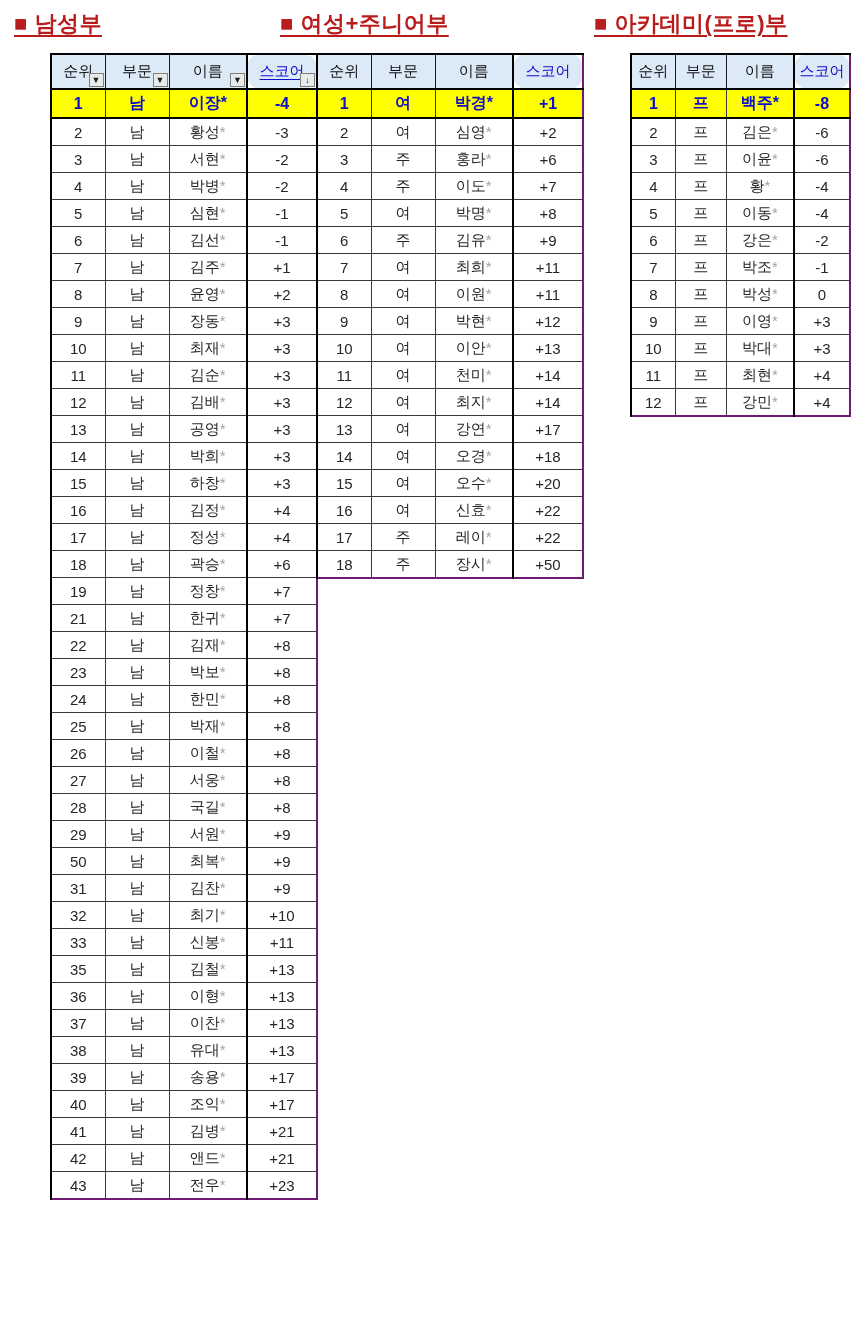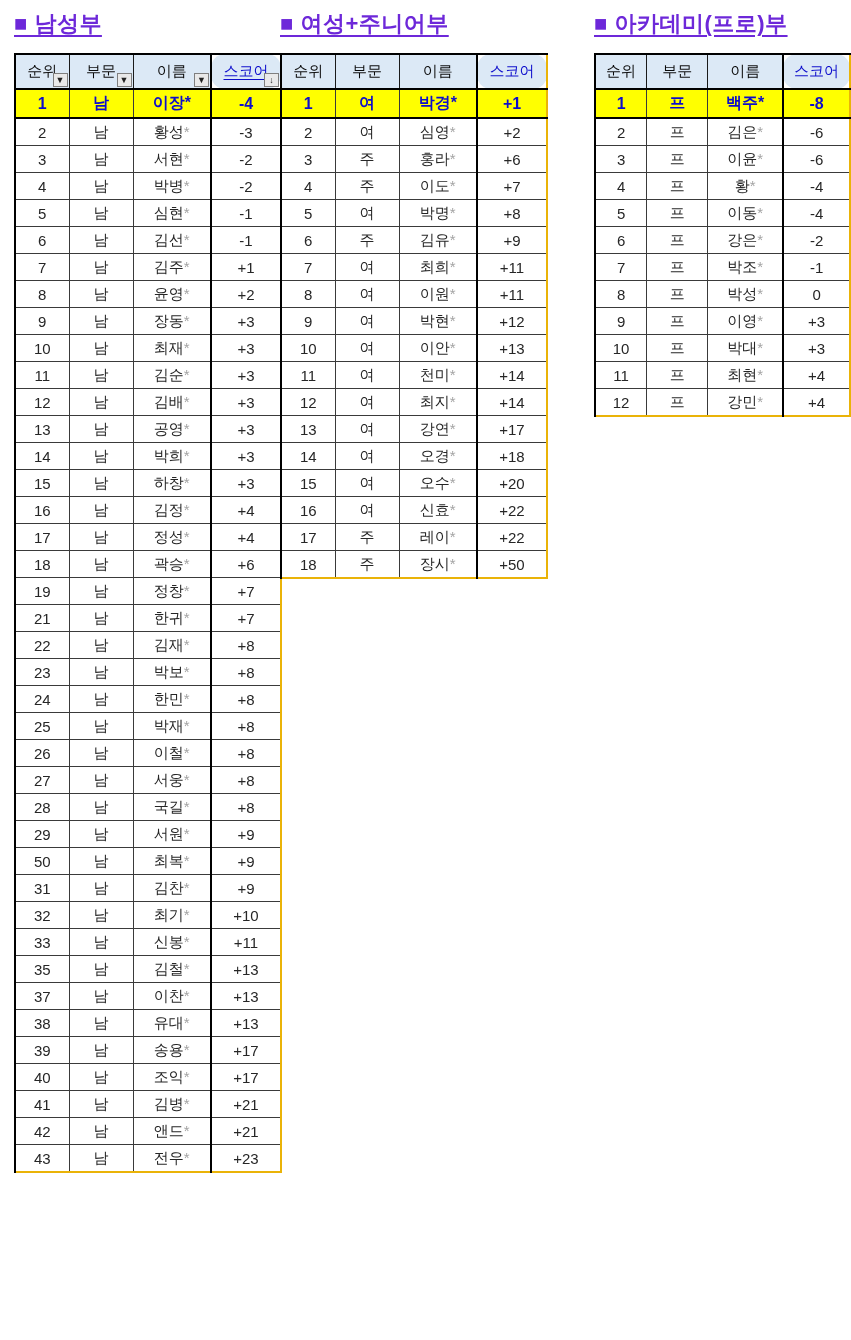--- a/index.html
+++ b/index.html
@@ -15,33 +15,34 @@
     overflow: hidden;
   }
   .table-section {
     position: absolute;
     top: 10px;
   }
   .section-title {
     display: inline-block;
     font-size: 22px;
     font-weight: 800;
-    color: #6d28d9;
+    color: #b91c1c;
     text-decoration: underline;
     text-decoration-thickness: 2px;
     text-underline-offset: 4px;
     line-height: 28px;
     margin: 0 0 15px 0;
     letter-spacing: 0.5px;
     white-space: nowrap;
   }
   table.rank-table {
     border-collapse: collapse;
     table-layout: fixed;
-    border: 2px solid #eab308;
+    border: 2px solid #701a75;
+    margin-left: 36px;
   }
   col.c0 { width: 54px; }
   col.c1 { width: 64px; }
   col.c2 { width: 78px; }
   col.c3 { width: 70px; }
   th {
     position: relative;
     height: 33px;
     background: #DCE9F6;
     font-size: 15px;
@@ -321,20 +322,26 @@
           <td><span>신봉</span><span class="ast">*</span></td>
           <td>+11</td>
         </tr>
         <tr>
           <td>35</td>
           <td>남</td>
           <td><span>김철</span><span class="ast">*</span></td>
           <td>+13</td>
         </tr>
         <tr>
+          <td>36</td>
+          <td>남</td>
+          <td><span>이형</span><span class="ast">*</span></td>
+          <td>+13</td>
+        </tr>
+        <tr>
           <td>37</td>
           <td>남</td>
           <td><span>이찬</span><span class="ast">*</span></td>
           <td>+13</td>
         </tr>
         <tr>
           <td>38</td>
           <td>남</td>
           <td><span>유대</span><span class="ast">*</span></td>
           <td>+13</td>

